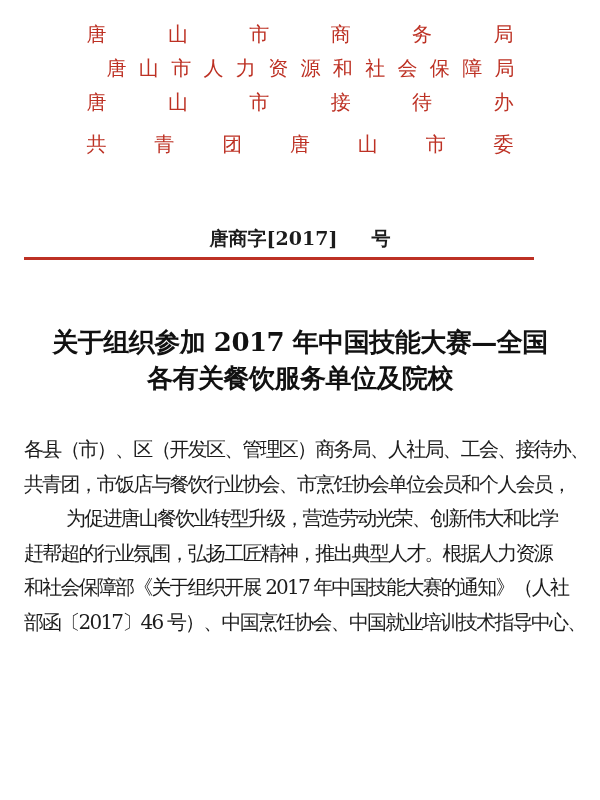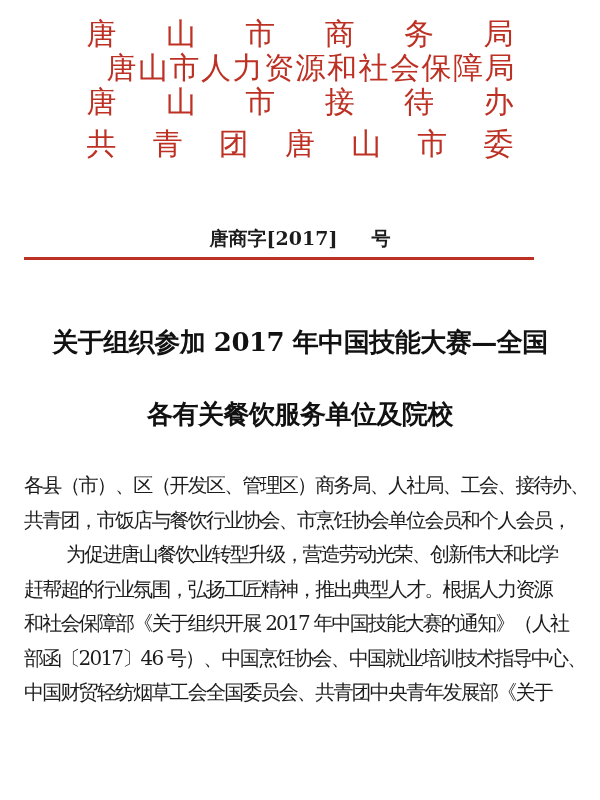--- a/index.html
+++ b/index.html
@@ -17,21 +17,21 @@
     font-family:"DejaVu Serif","Liberation Serif",serif;
     overflow:hidden;
   }
   
   .org-block{
     width:427px;
     margin:0 auto;
     padding-top:17px;
   }
   .org-line{
-    font-size:30px;
+    font-size:20px;
     line-height:34px;
     color:var(--red);
     text-align:justify;
     text-align-last:justify;
     white-space:nowrap;
     letter-spacing:0;
   }
   .org-line.wide{letter-spacing:-1px;margin-left:20px;}
   .org-line.last{margin-top:8px;}
   
@@ -54,21 +54,21 @@
   
   .title{
     margin-top:64px;
     text-align:center;
     font-weight:bold;
     color:#111;
     font-size:26px;
     line-height:36px;
     letter-spacing:-0.5px;
   }
-  .title-line{white-space:nowrap;margin-top:36px;}
+  .title-line{white-space:nowrap;}
   
   .body-block{
     margin:36px 0 0 24px;
     width:558px;
     font-size:20px;
     line-height:34.5px;
     color:var(--ink);
     letter-spacing:-1.8px;
   }
   .b-line{white-space:nowrap;}
@@ -97,16 +97,15 @@
     <div class="title-line">各有关餐饮服务单位及院校</div>
   </div>
 
   <div class="body-block">
     <div class="b-line">各县（市）、区（开发区、管理区）商务局、人社局、工会、接待办、</div>
     <div class="b-line">共青团，市饭店与餐饮行业协会、市烹饪协会单位会员和个人会员，</div>
     <div class="b-line indent">为促进唐山餐饮业转型升级，营造劳动光荣、创新伟大和比学</div>
     <div class="b-line">赶帮超的行业氛围，弘扬工匠精神，推出典型人才。根据人力资源</div>
     <div class="b-line">和社会保障部《关于组织开展 2017 年中国技能大赛的通知》（人社</div>
     <div class="b-line">部函〔2017〕46 号）、中国烹饪协会、中国就业培训技术指导中心、</div>
-    <div class="b-line">中国财贸轻纺烟草工会全国委员会、共青团中央青年发展部《关于</div>
   </div>
 
 </div>
 
 </body></html>

